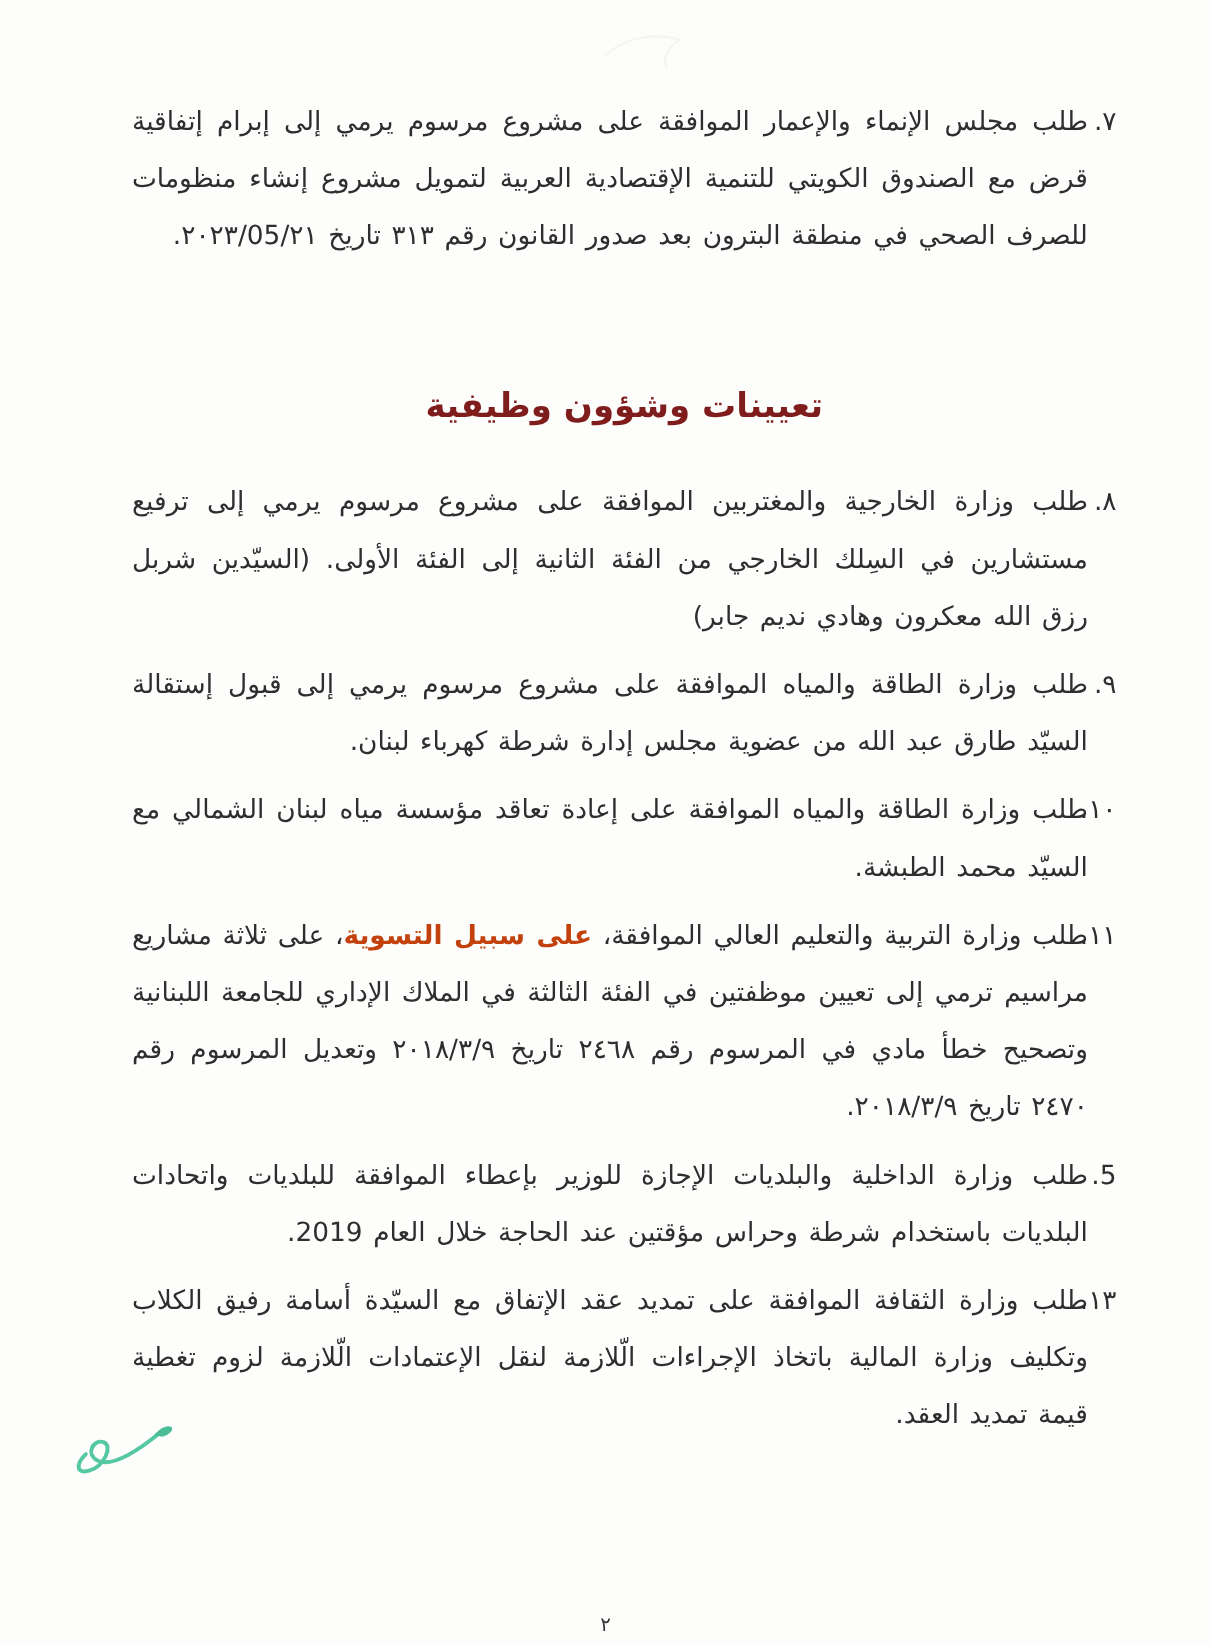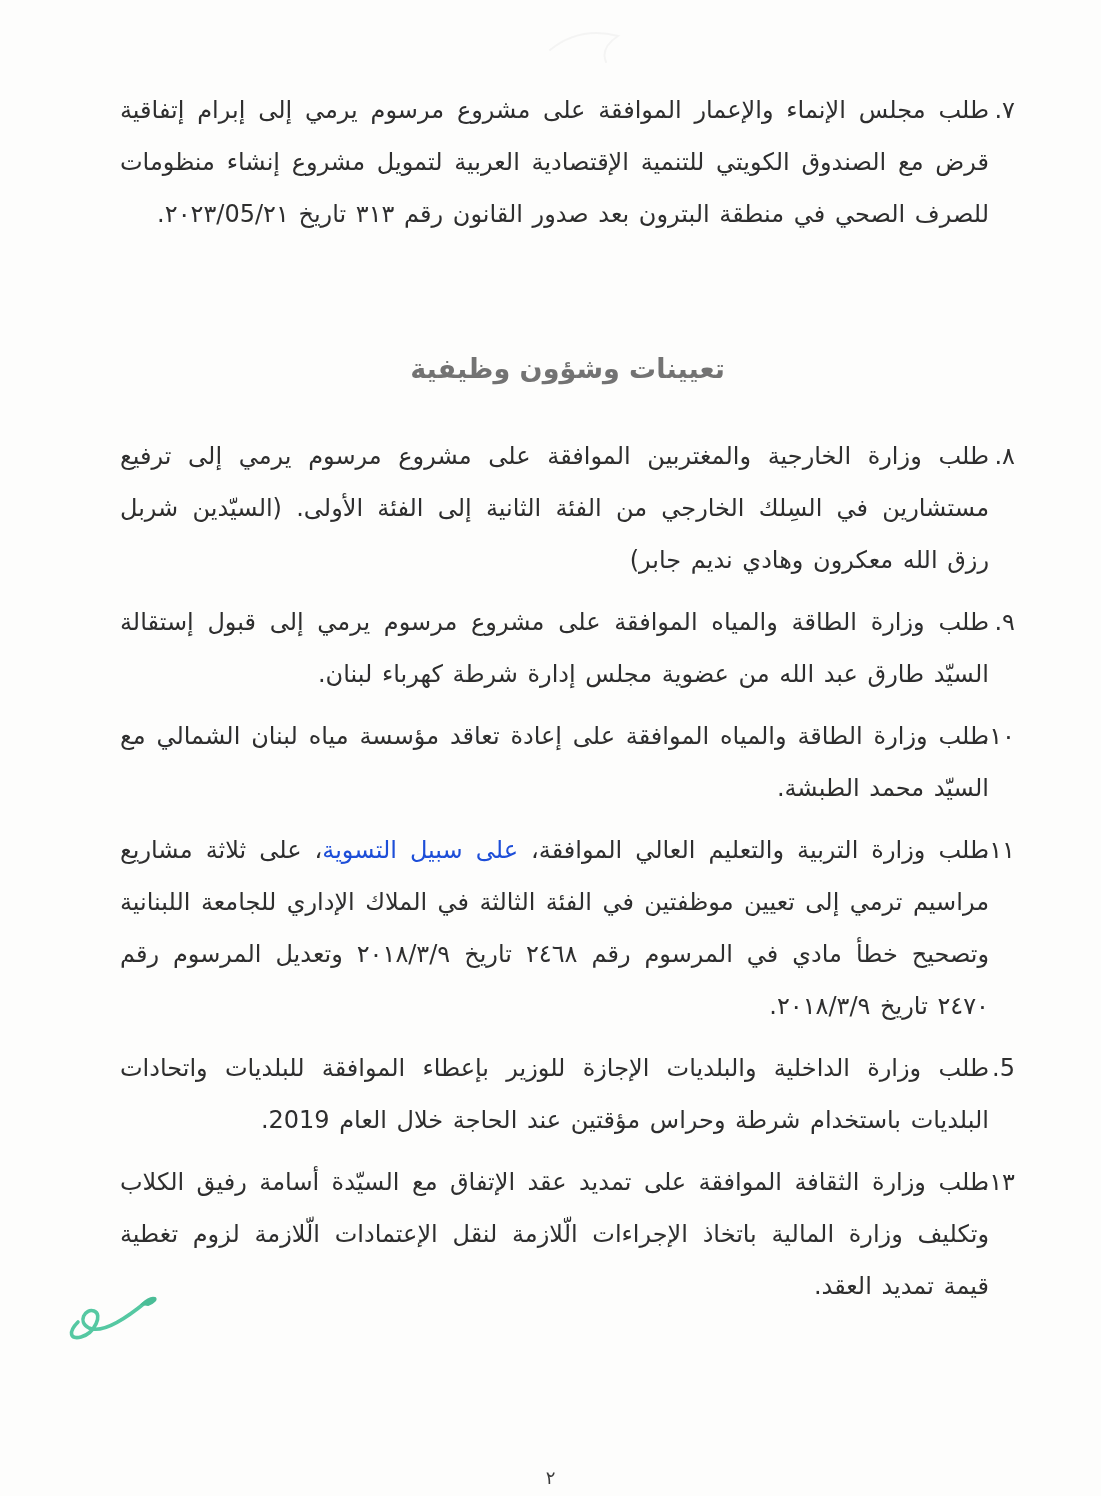--- a/index.html
+++ b/index.html
@@ -52,27 +52,27 @@
     text-align: justify;
     text-justify: inter-word;
     word-spacing: 2px;
   }
   .section-heading {
     margin-top: 108px;
     margin-bottom: 40px;
     height: 42px;
     line-height: 42px;
     text-align: center;
-    font-size: 27px;
+    font-size: 31px;
     font-weight: bold;
-    color: #737373;
+    color: #7f1d1d;
   }
   .highlight-green {
-    color: #1d4ed8;
-    font-weight: normal;
+    color: #c2410c;
+    font-weight: bold;
   }
   .signature {
     position: absolute;
     top: 1286px;
     left: 62px;
     width: 100px;
     height: 58px;
   }
   .page-footer {
     position: absolute;

